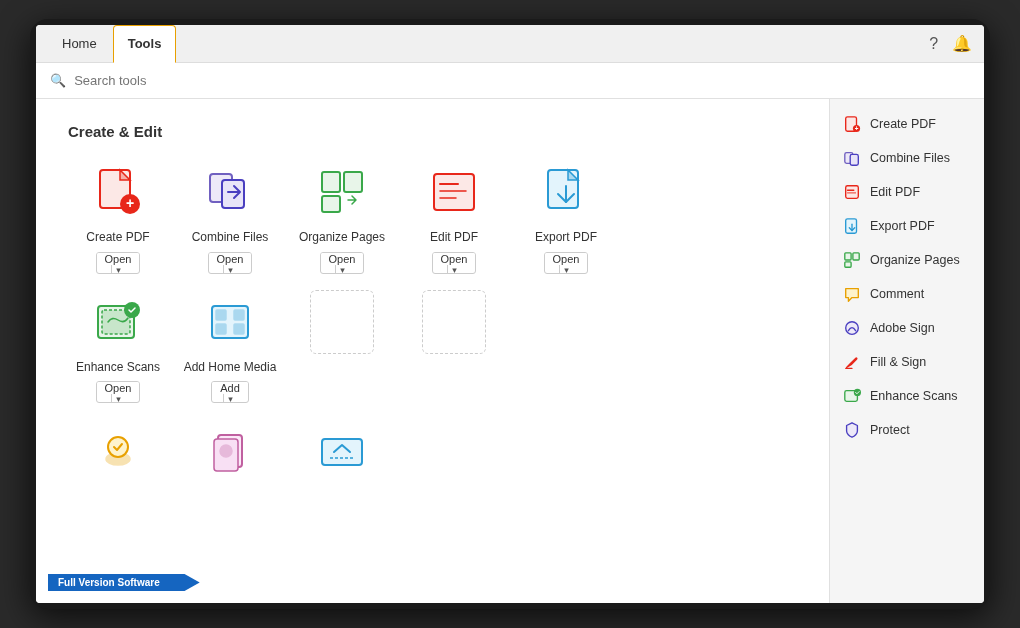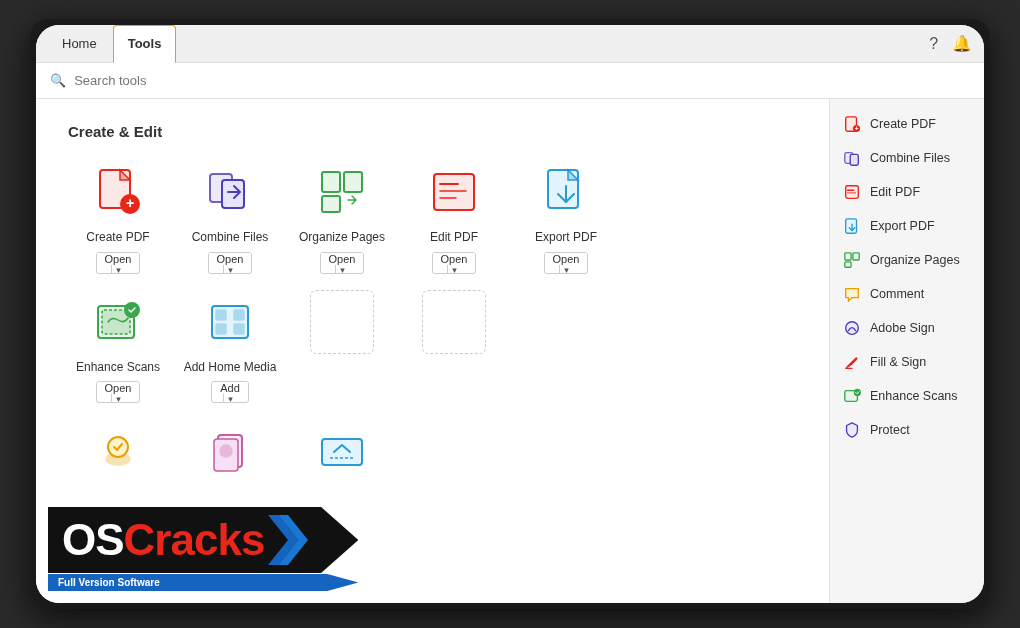--- a/index.html
+++ b/index.html
@@ -20,21 +20,21 @@
       background: #1a1a1a;
       border-radius: 18px;
       padding: 6px;
       box-shadow: 0 8px 32px rgba(0,0,0,0.7);
     }
 
     .app-window {
       width: 100%;
       height: 100%;
       background: #f5f5f5;
-      border-radius: 23px;
+      border-radius: 4px;
       overflow: hidden;
       display: flex;
       flex-direction: column;
     }
 
     
     .top-nav {
       background: #f0f0f0;
       border-bottom: 1px solid #ddd;
       display: flex;
@@ -525,29 +525,18 @@
             </div>
             <span>Protect</span>
           </div>
 
         </div>
       </div>
     </div>
   </div>
 
   <div style="position:absolute; bottom:18px; left:18px; pointer-events:none; z-index:100;">
-    <div style="background:#111; display:inline-flex; align-items:center; padding:8px 50px 8px 14px; clip-path: polygon(0 0, 88% 0, 100% 50%, 88% 100%, 0 100%);">
-      <span style="font-size:44px; font-weight:900; color:#fff; font-family:Arial Black,sans-serif; letter-spacing:-1px;">OS</span>
-      <span style="font-size:44px; font-weight:900; color:#e8271a; font-family:Arial Black,sans-serif; letter-spacing:-1px;">Cracks</span>
-
-      <div style="margin-left:4px; display:flex; gap:-2px;">
-        <svg width="40" height="50" viewBox="0 0 40 50" fill="none">
-          <polygon points="0,0 20,25 0,50 10,50 30,25 10,0" fill="#1565c0"></polygon>
-          <polygon points="10,0 30,25 10,50 20,50 40,25 20,0" fill="#1976d2"></polygon>
-        </svg>
-      </div>
-    </div>
     <div style="background:#1565c0; color:#fff; font-size:10px; font-weight:600; padding:3px 40px 3px 10px; clip-path: polygon(0 0, 90% 0, 100% 50%, 90% 100%, 0 100%); margin-top:1px;">
       Full Version Software
     </div>
   </div>
 
 </div>
 
 </body></html>

